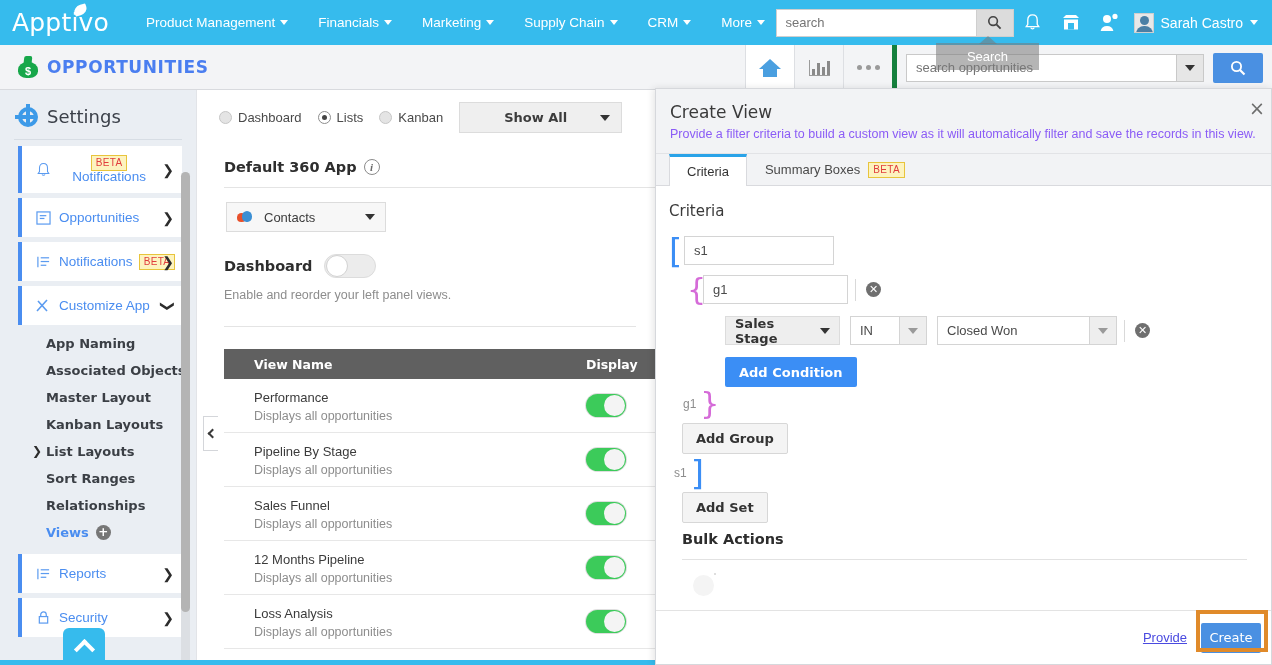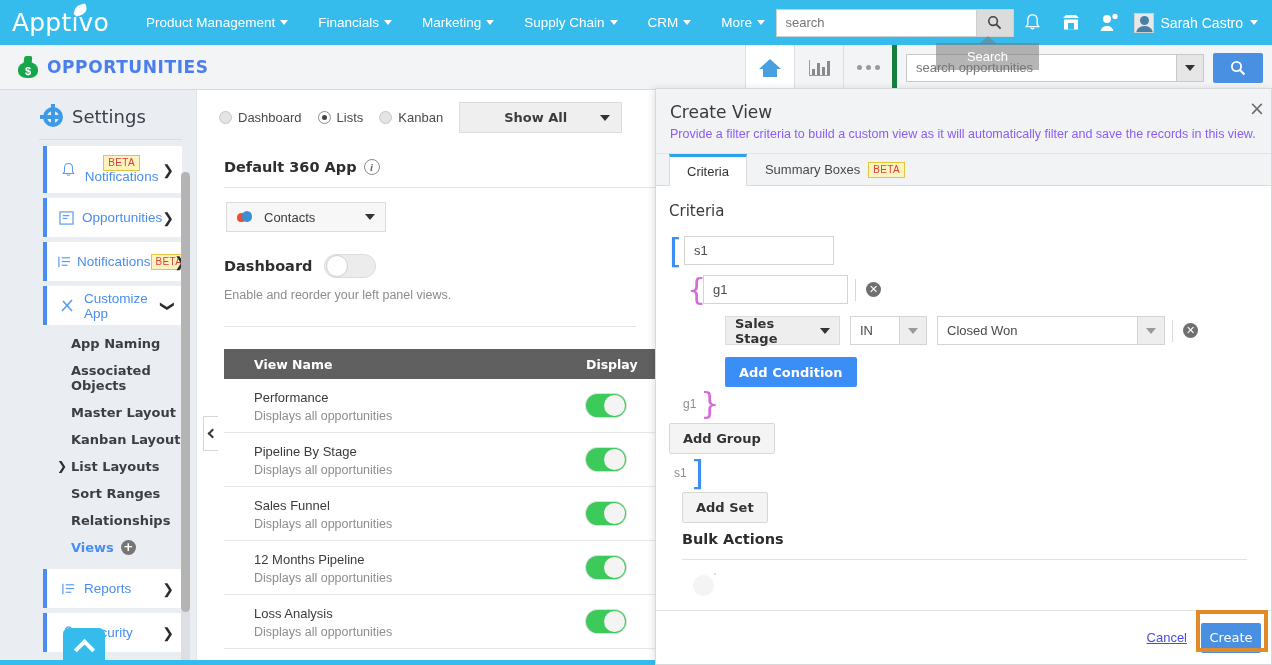--- a/index.html
+++ b/index.html
@@ -122,21 +122,21 @@
   }
   .tooltip-arrow {
     position: absolute; left: 979px; top: 36px; width: 0; height: 0;
     border-left: 9px solid transparent; border-right: 9px solid transparent;
     border-bottom: 8px solid rgba(120,120,120,.55);
   }
 
   
   .sidebar {
     position: absolute; left: 0; top: 90px; width: 196px; height: 575px;
-    background: #eaeef3; overflow: hidden; padding-left: 25px;
+    background: #eaeef3; overflow: hidden;
   }
   .settings-head { display: flex; align-items: center; gap: 9px; padding: 16px 0 10px 18px; }
   .gear {
     width: 20px; height: 20px; border-radius: 50%; border: 4px solid #3d9ae8; position: relative;
   }
   .gear::before, .gear::after {
     content:''; position:absolute; background:#3d9ae8;
   }
   .gear::before { left:4px; top:-7px; width:4px; height:20px; box-shadow: 0 0 0 0 #3d9ae8; }
   .gear::after { left:-7px; top:4px; width:20px; height:4px; }
@@ -764,61 +764,61 @@
         <span class="sel-grey" style="width:115px">
           <span>Sales Stage</span>
           <span class="caret-sm"></span>
         </span>
         <span class="sel-white" style="width:77px;margin-left:10px">
           <span class="txt">IN</span>
           <span class="drop">
               <span class="caret-sm light"></span>
             </span>
         </span>
-        <span class="sel-white" style="width:228px;margin-left:10px">
+        <span class="sel-white" style="width:180px;margin-left:10px">
           <span class="txt">Closed Won</span>
           <span class="drop">
               <span class="caret-sm light"></span>
             </span>
         </span>
         <span class="sep-pipe"></span>
         <span class="xbtn">✕</span>
       </div>
 
       <div style="margin-left:56px;margin-top:12px">
         <button class="btn-blue">Add Condition</button>
       </div>
 
       <div class="row-inline" style="margin-left:14px;margin-top:6px">
         <span class="tag-lbl">g1</span>
         <span class="brace-close-pink">}</span>
       </div>
 
-      <div style="margin-left:0;margin-top:8px">
+      <div style="margin-left:13px;margin-top:8px">
         <button class="btn-grey">Add Group</button>
       </div>
 
       <div class="row-inline" style="margin-left:5px;margin-top:8px">
         <span class="tag-lbl">s1</span>
         <span class="bracket-close-blue">]</span>
       </div>
 
       <div style="margin-left:13px;margin-top:8px">
         <button class="btn-grey">Add Set</button>
       </div>
 
       <div class="bulk-title" style="margin-left:13px">Bulk Actions</div>
       <div class="bulk-rule" style="margin-left:13px"></div>
       <div class="bulk-toggle">
         <span class="switch-on"><span class="knob"></span></span>
       </div>
     </div>
 
     <div class="dlg-footer">
-      <span class="cancel-link">Cancel</span>
+      <span class="cancel-link">Provide</span>
       <button class="create-btn">Create</button>
     </div>
 
     <div class="create-highlight"></div>
   </div>
 
   <svg class="arrow-anno" viewBox="0 0 70 130">
     <path d="M6 2 L30 78 L48 64 L40 118 L2 92 L22 84 L0 10 Z" fill="#e08a2a" transform="translate(8,2) scale(1.05)"></path>
   </svg>
 

